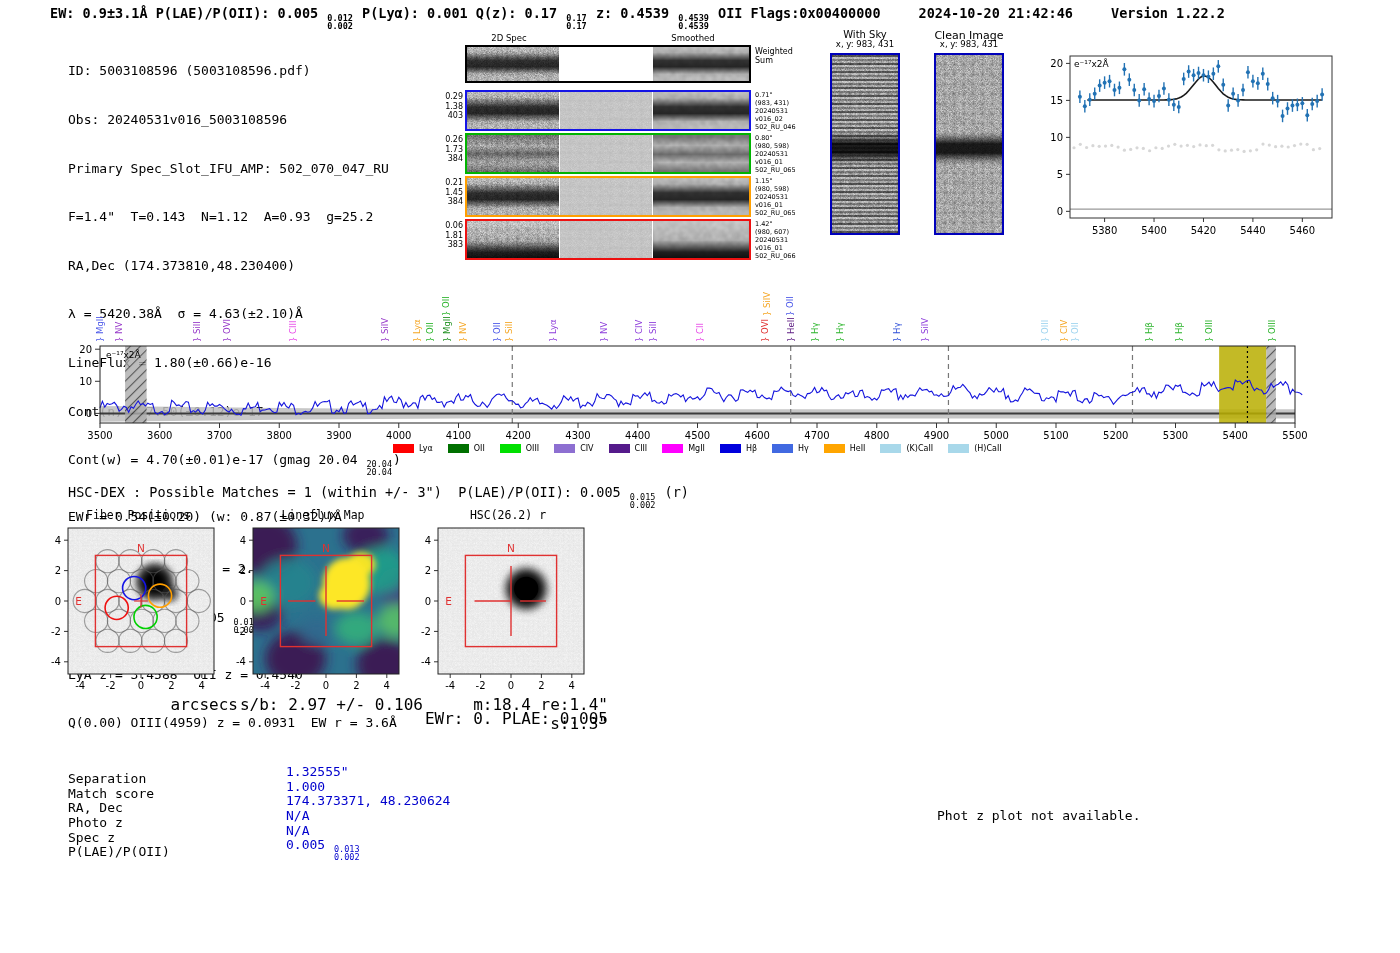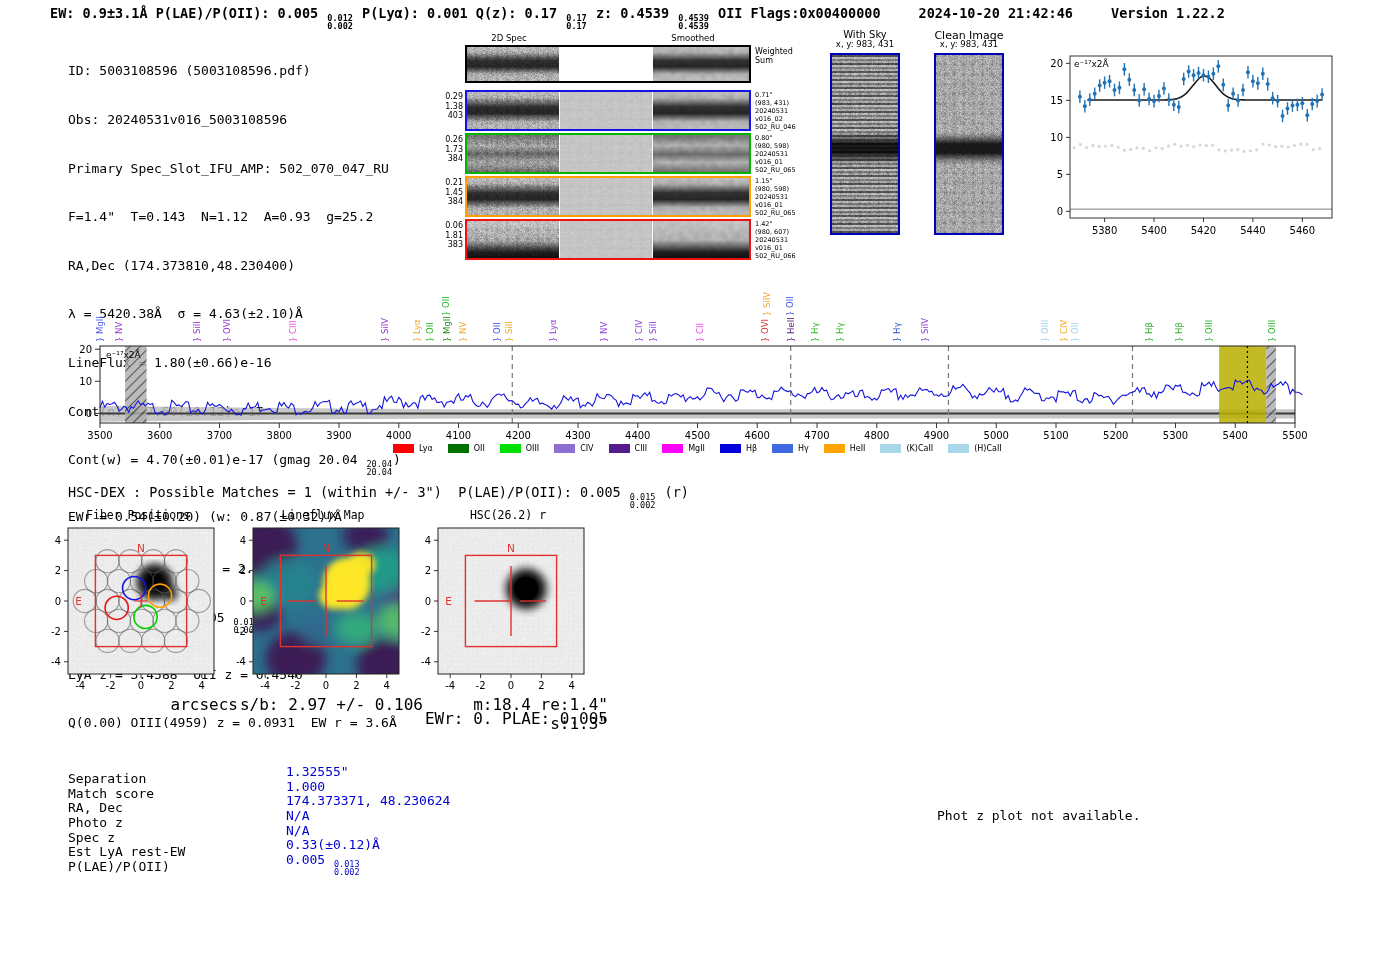--- a/index.html
+++ b/index.html
@@ -765,20 +765,19 @@
   </svg>
 <div class="abs pxlabel" style="left:408px; top:695px;">m:18.4  re:1.4"  s:1.3"</div>
 <div class="abs pxlabel" style="left:408px; top:709px;">EWr: 0. PLAE: 0.005</div>
 
 <div id="match-table" class="abs" style="left:68px; top:771px;">
   <div class="row"><span class="lbl">Separation</span><span class="val">1.32555"</span></div>
   <div class="row"><span class="lbl">Match score</span><span class="val">1.000</span></div>
   <div class="row"><span class="lbl">RA, Dec</span><span class="val">174.373371, 48.230624</span></div>
   <div class="row"><span class="lbl">Photo z</span><span class="val">N/A</span></div>
   <div class="row"><span class="lbl">Spec z</span><span class="val">N/A</span></div>
-  <div class="row"><span class="lbl">Est LyA rest-EW</span><span class="val">0.33(±0.12)Å</span></div>
   <div class="row"><span class="lbl">P(LAE)/P(OII)</span><span class="val">0.005 <span class="frac">
           <span>0.013</span>
           <span>0.002</span>
         </span></span></div>
 </div>
 
 <div id="phot-z-note" class="abs mono">Phot z plot not available.</div>
 
 </body></html>

